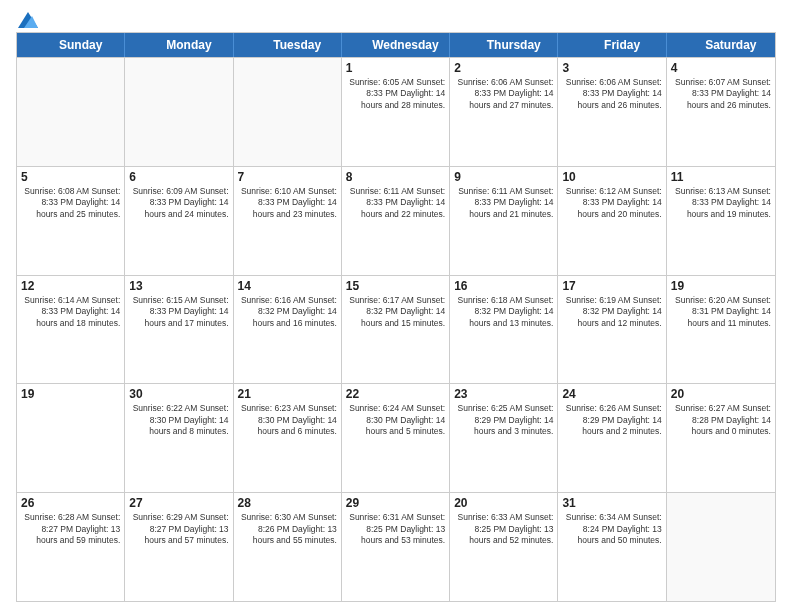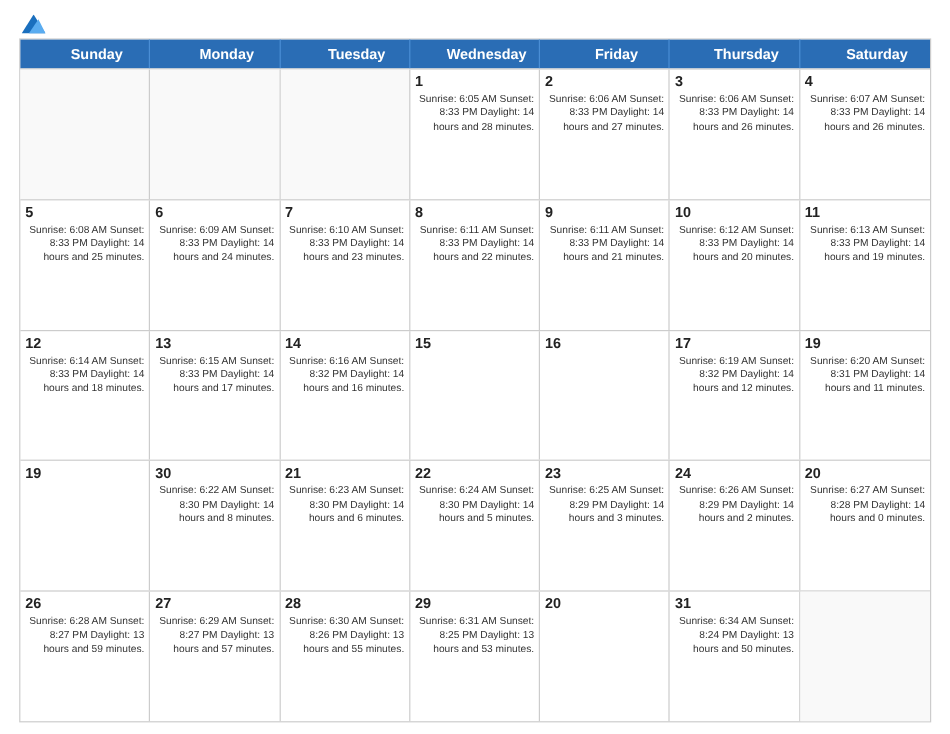--- a/index.html
+++ b/index.html
@@ -116,22 +116,22 @@
       <div class="location-title"></div>
     </div>
   </div>
 
   <div class="calendar">
     <div class="cal-header" id="cal-header">
         <div class="cal-header-cell">Sunday</div>
         <div class="cal-header-cell">Monday</div>
         <div class="cal-header-cell">Tuesday</div>
         <div class="cal-header-cell">Wednesday</div>
+        <div class="cal-header-cell">Thursday</div>
         <div class="cal-header-cell">Friday</div>
-        <div class="cal-header-cell">Thursday</div>
         <div class="cal-header-cell">Saturday</div>
       </div>
     <div class="cal-body" id="cal-body">
         <div class="cal-week">
           <div class="cal-cell empty"></div>
           <div class="cal-cell empty"></div>
           <div class="cal-cell empty"></div>
           <div class="cal-cell">
             <span class="day-num">1</span>
             <div class="day-info">Sunrise: 6:05 AM
@@ -229,23 +229,31 @@
           </div>
           <div class="cal-cell">
             <span class="day-num">14</span>
             <div class="day-info">Sunrise: 6:16 AM
 Sunset: 8:32 PM
 Daylight: 14 hours
 and 16 minutes.</div>
           </div>
           <div class="cal-cell">
             <span class="day-num">15</span>
+            <div class="day-info">Sunrise: 6:17 AM
+Sunset: 8:32 PM
+Daylight: 14 hours
+and 15 minutes.</div>
           </div>
           <div class="cal-cell">
             <span class="day-num">16</span>
+            <div class="day-info">Sunrise: 6:18 AM
+Sunset: 8:32 PM
+Daylight: 14 hours
+and 13 minutes.</div>
           </div>
           <div class="cal-cell">
             <span class="day-num">17</span>
             <div class="day-info">Sunrise: 6:19 AM
 Sunset: 8:32 PM
 Daylight: 14 hours
 and 12 minutes.</div>
           </div>
           <div class="cal-cell">
             <span class="day-num">19</span>
@@ -326,20 +334,24 @@
           </div>
           <div class="cal-cell">
             <span class="day-num">29</span>
             <div class="day-info">Sunrise: 6:31 AM
 Sunset: 8:25 PM
 Daylight: 13 hours
 and 53 minutes.</div>
           </div>
           <div class="cal-cell">
             <span class="day-num">20</span>
+            <div class="day-info">Sunrise: 6:33 AM
+Sunset: 8:25 PM
+Daylight: 13 hours
+and 52 minutes.</div>
           </div>
           <div class="cal-cell">
             <span class="day-num">31</span>
             <div class="day-info">Sunrise: 6:34 AM
 Sunset: 8:24 PM
 Daylight: 13 hours
 and 50 minutes.</div>
           </div>
           <div class="cal-cell empty"></div>
         </div>

